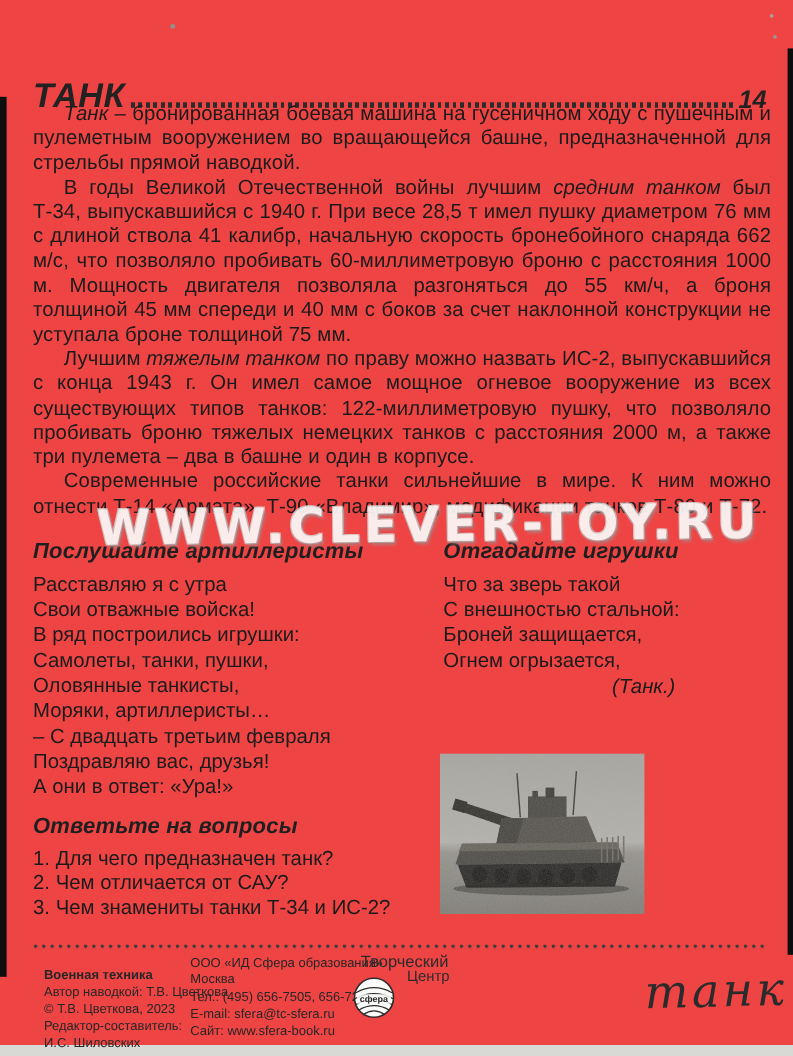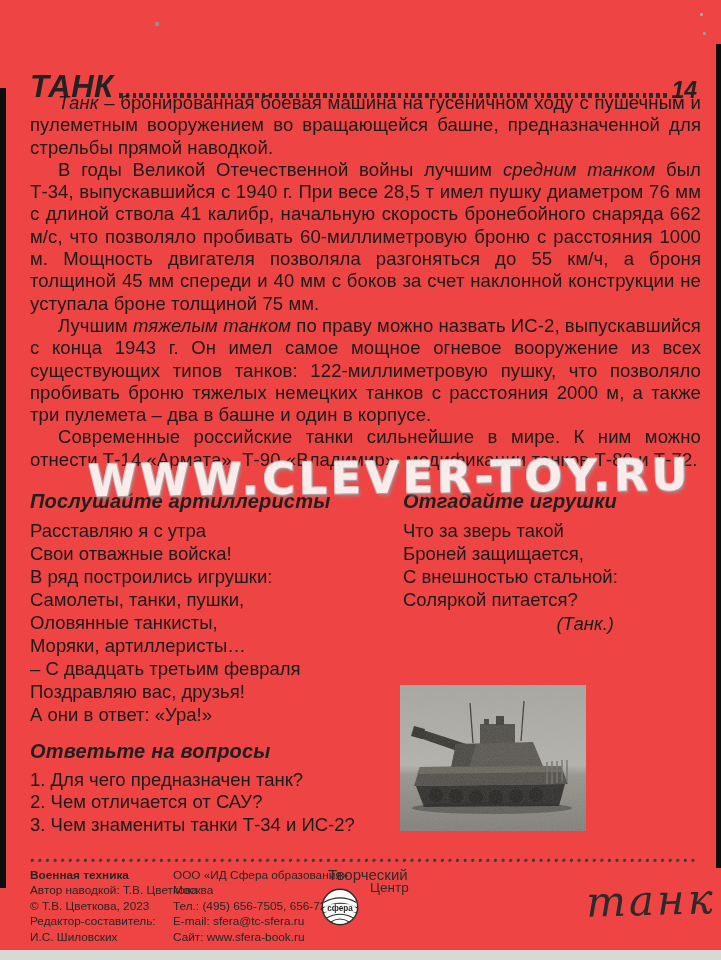--- a/index.html
+++ b/index.html
@@ -55,21 +55,21 @@
 
   
   .photo{position:absolute;left:400px;top:685px;width:186px;height:146px;}
 
   
   .f-sep{position:absolute;left:30px;right:24px;top:858px;height:5px;
     background-image:radial-gradient(circle at 2.2px 2.2px,#3c3c3c 1.5px,transparent 1.8px);
     background-size:7.6px 5px;background-repeat:repeat-x;}
   .f-col{position:absolute;top:868px;font-size:11.8px;line-height:15.4px;color:#262626;}
   .f-col .b{font-weight:bold;}
-  .f1{left:30px;}
+  .f1{left:40px;margin-top:11px;}
   .f2{left:173px;}
   .logo{position:absolute;left:318px;top:866px;width:100px;height:62px;}
   .logo-l1{position:absolute;left:10px;top:0;font-size:15px;color:#2c2c2c;}
   .logo-l2{position:absolute;left:52px;top:14px;font-size:13.5px;color:#2c2c2c;text-align:center;}
   .logo-sphere{position:absolute;left:2px;top:21px;}
   .handwriting{
     position:absolute;left:586px;top:876px;
     font-family:"DejaVu Serif",serif;font-style:italic;font-size:42px;color:#2b2b2b;
     letter-spacing:3px;transform:rotate(-1.5deg);
   }
@@ -110,23 +110,23 @@
     <div>Оловянные танкисты,</div>
     <div>Моряки, артиллеристы…</div>
     <div>– С двадцать третьим февраля</div>
     <div>Поздравляю вас, друзья!</div>
     <div>А они в ответ: «Ура!»</div>
   </div>
 
   <div class="sec-head riddle-head">Отгадайте игрушки</div>
   <div class="riddle">
     <div>Что за зверь такой</div>
+    <div>С внешностью стальной:</div>
     <div>Броней защищается,</div>
-    <div>С внешностью стальной:</div>
-    <div>Соляркой питается?</div>
+    <div>Огнем огрызается,</div>
     <div class="riddle-answer">(Танк.)</div>
   </div>
 
   <div class="sec-head q-head">Ответьте на вопросы</div>
   <div class="questions">
     <div>1. Для чего предназначен танк?</div>
     <div>2. Чем отличается от САУ?</div>
     <div>3. Чем знамениты танки Т-34 и ИС-2?</div>
   </div>
 

